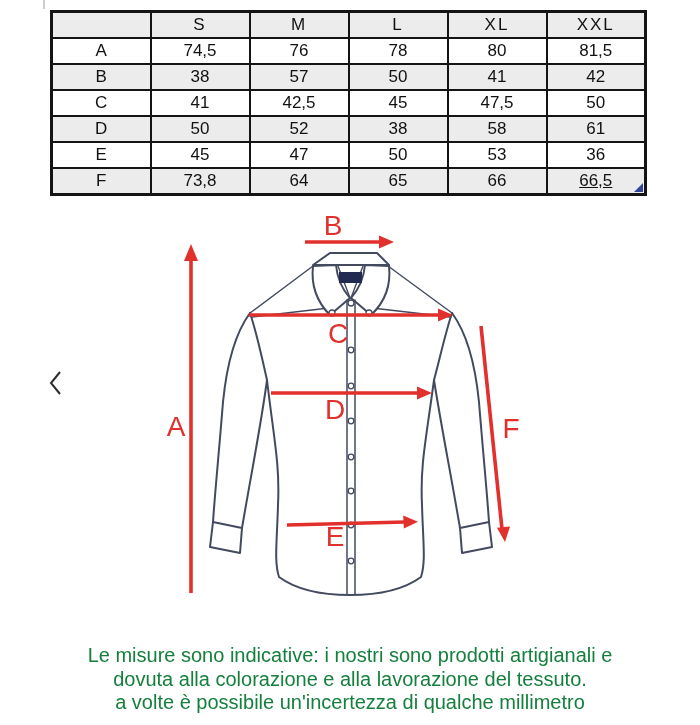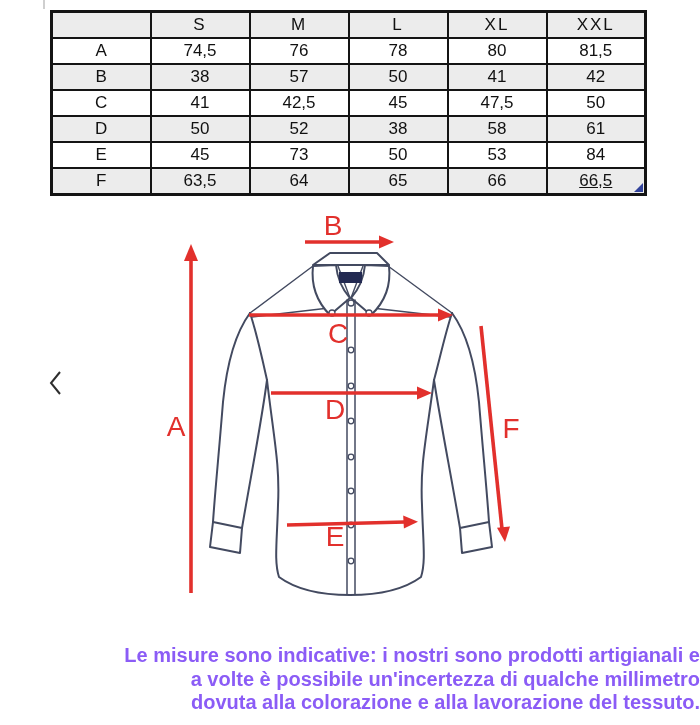--- a/index.html
+++ b/index.html
@@ -24,22 +24,22 @@
         border-bottom:9px solid #32439b;border-left:9px solid transparent;}
 
   
   .prev-btn{position:absolute;left:47px;top:369px;width:20px;height:28px;cursor:pointer;
         background:none;border:none;padding:0;}
 
   
   svg.diagram{position:absolute;left:0;top:0;width:700px;height:725px;}
 
   
-  .caption{position:absolute;left:0;right:0;top:644px;text-align:right;
-        font-size:20px;font-weight:bold;color:#8b5cf6;line-height:23.5px;}
+  .caption{position:absolute;left:0;right:0;top:644px;text-align:center;
+        font-size:20px;font-weight:normal;color:#15803d;line-height:23.5px;}
 </style>
 </head>
 <body>
 
 <div id="page">
 
   <div class="artifact-tick"></div>
 
   <table class="size-table">
     <tbody>
@@ -79,28 +79,28 @@
         <td class="rowlabel">D</td>
         <td>50</td>
         <td>52</td>
         <td>38</td>
         <td>58</td>
         <td>61</td>
       </tr>
       <tr>
         <td class="rowlabel">E</td>
         <td>45</td>
-        <td>73</td>
+        <td>47</td>
         <td>50</td>
         <td>53</td>
-        <td>84</td>
+        <td>36</td>
       </tr>
       <tr class="gray">
         <td class="rowlabel">F</td>
-        <td>63,5</td>
+        <td>73,8</td>
         <td>64</td>
         <td>65</td>
         <td>66</td>
         <td class="cell-rel">
           <span>66,5</span>
           <span class="corner-tri"></span>
         </td>
       </tr>
     </tbody>
   </table>
@@ -189,17 +189,17 @@
       <text x="333" y="235">B</text>
       <text x="338" y="343">C</text>
       <text x="335" y="419">D</text>
       <text x="335" y="546">E</text>
       <text x="511" y="438">F</text>
     </g>
   </svg>
 
   <div class="caption">
     <div>Le misure sono indicative: i nostri sono prodotti artigianali e</div>
+    <div>dovuta alla colorazione e alla lavorazione del tessuto.</div>
     <div>a volte è possibile un'incertezza di qualche millimetro</div>
-    <div>dovuta alla colorazione e alla lavorazione del tessuto.</div>
   </div>
 
 </div>
 
 </body></html>

